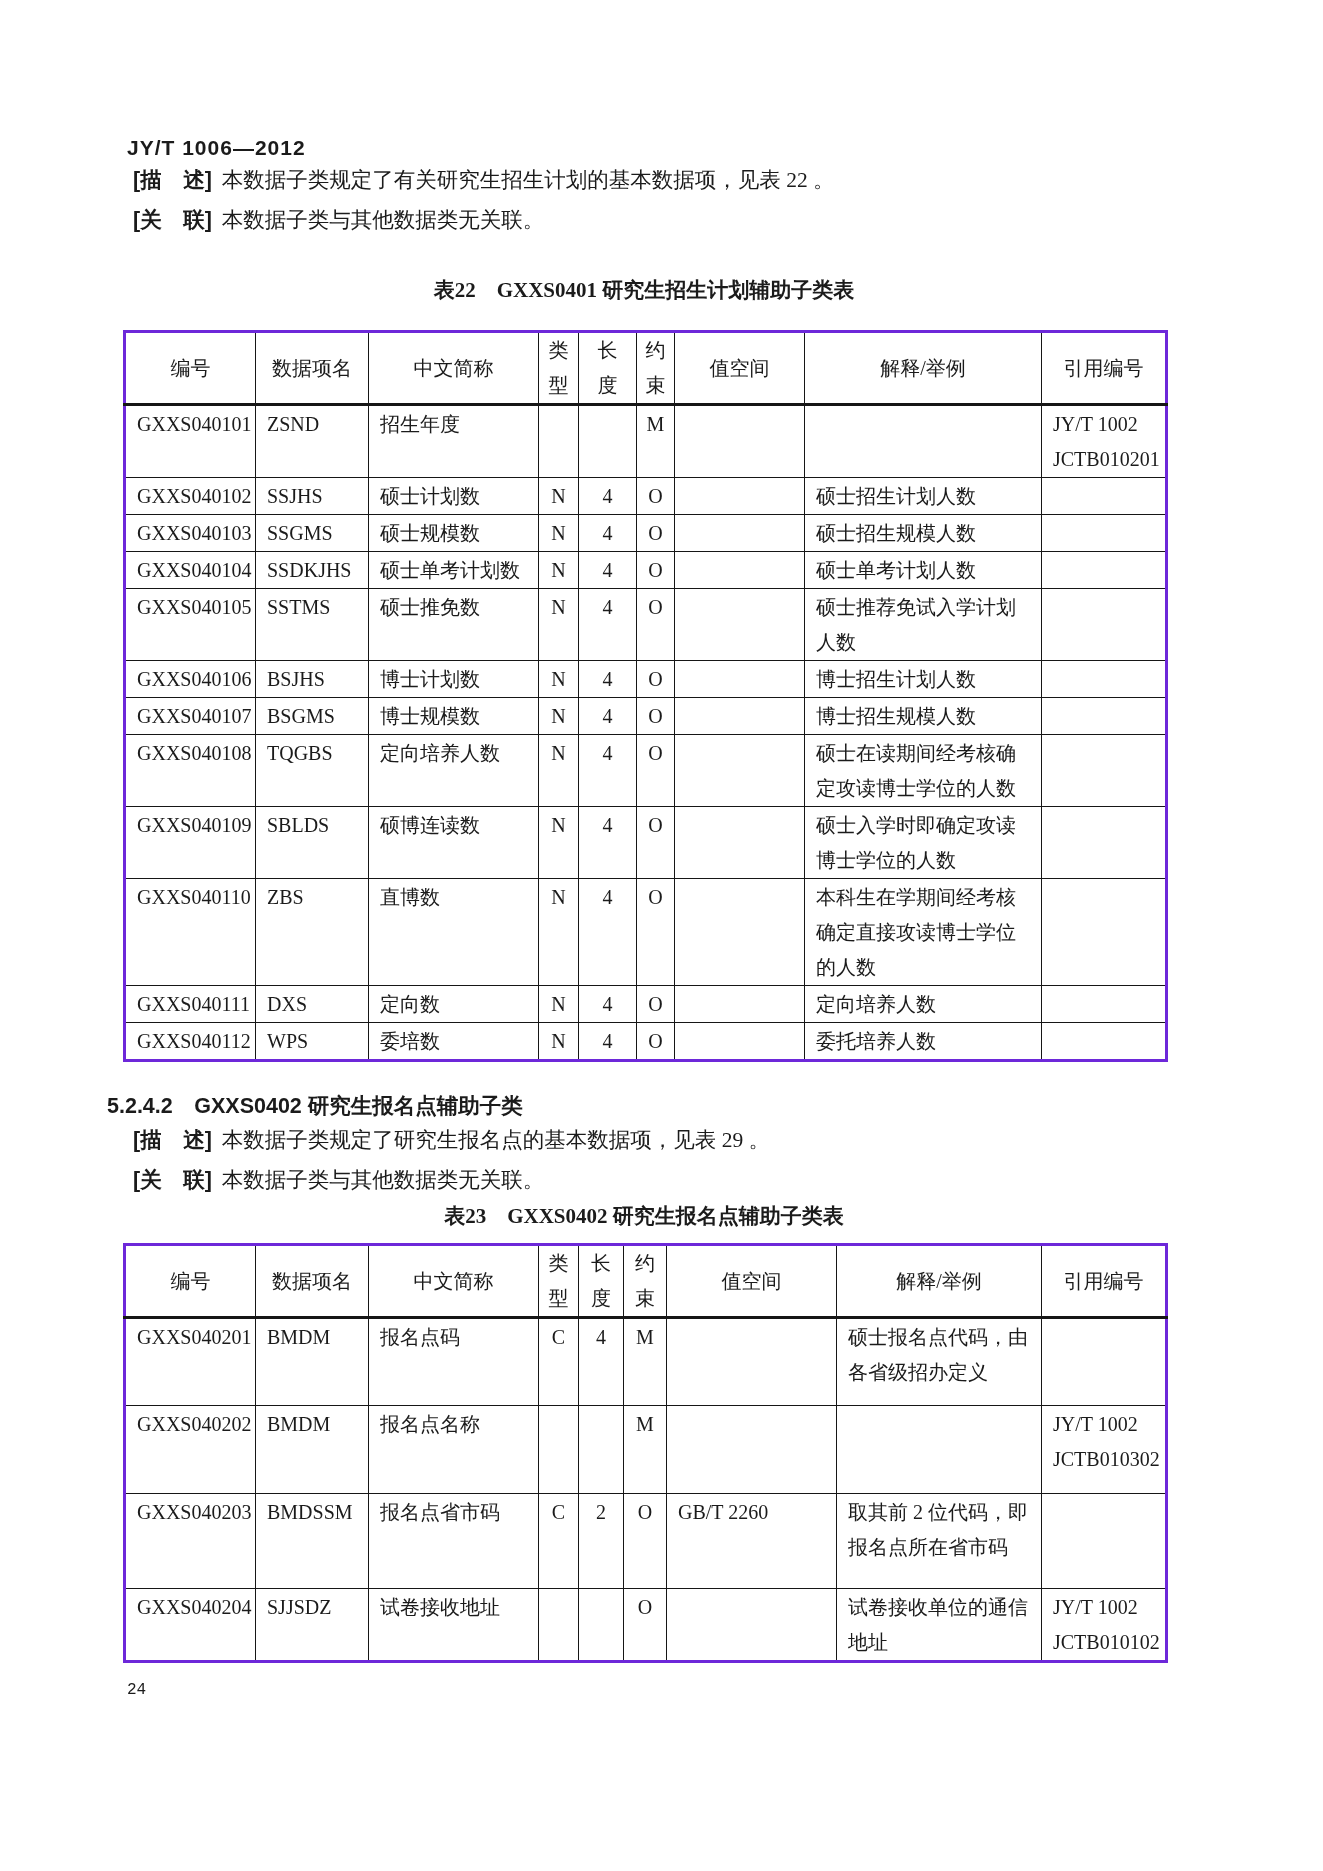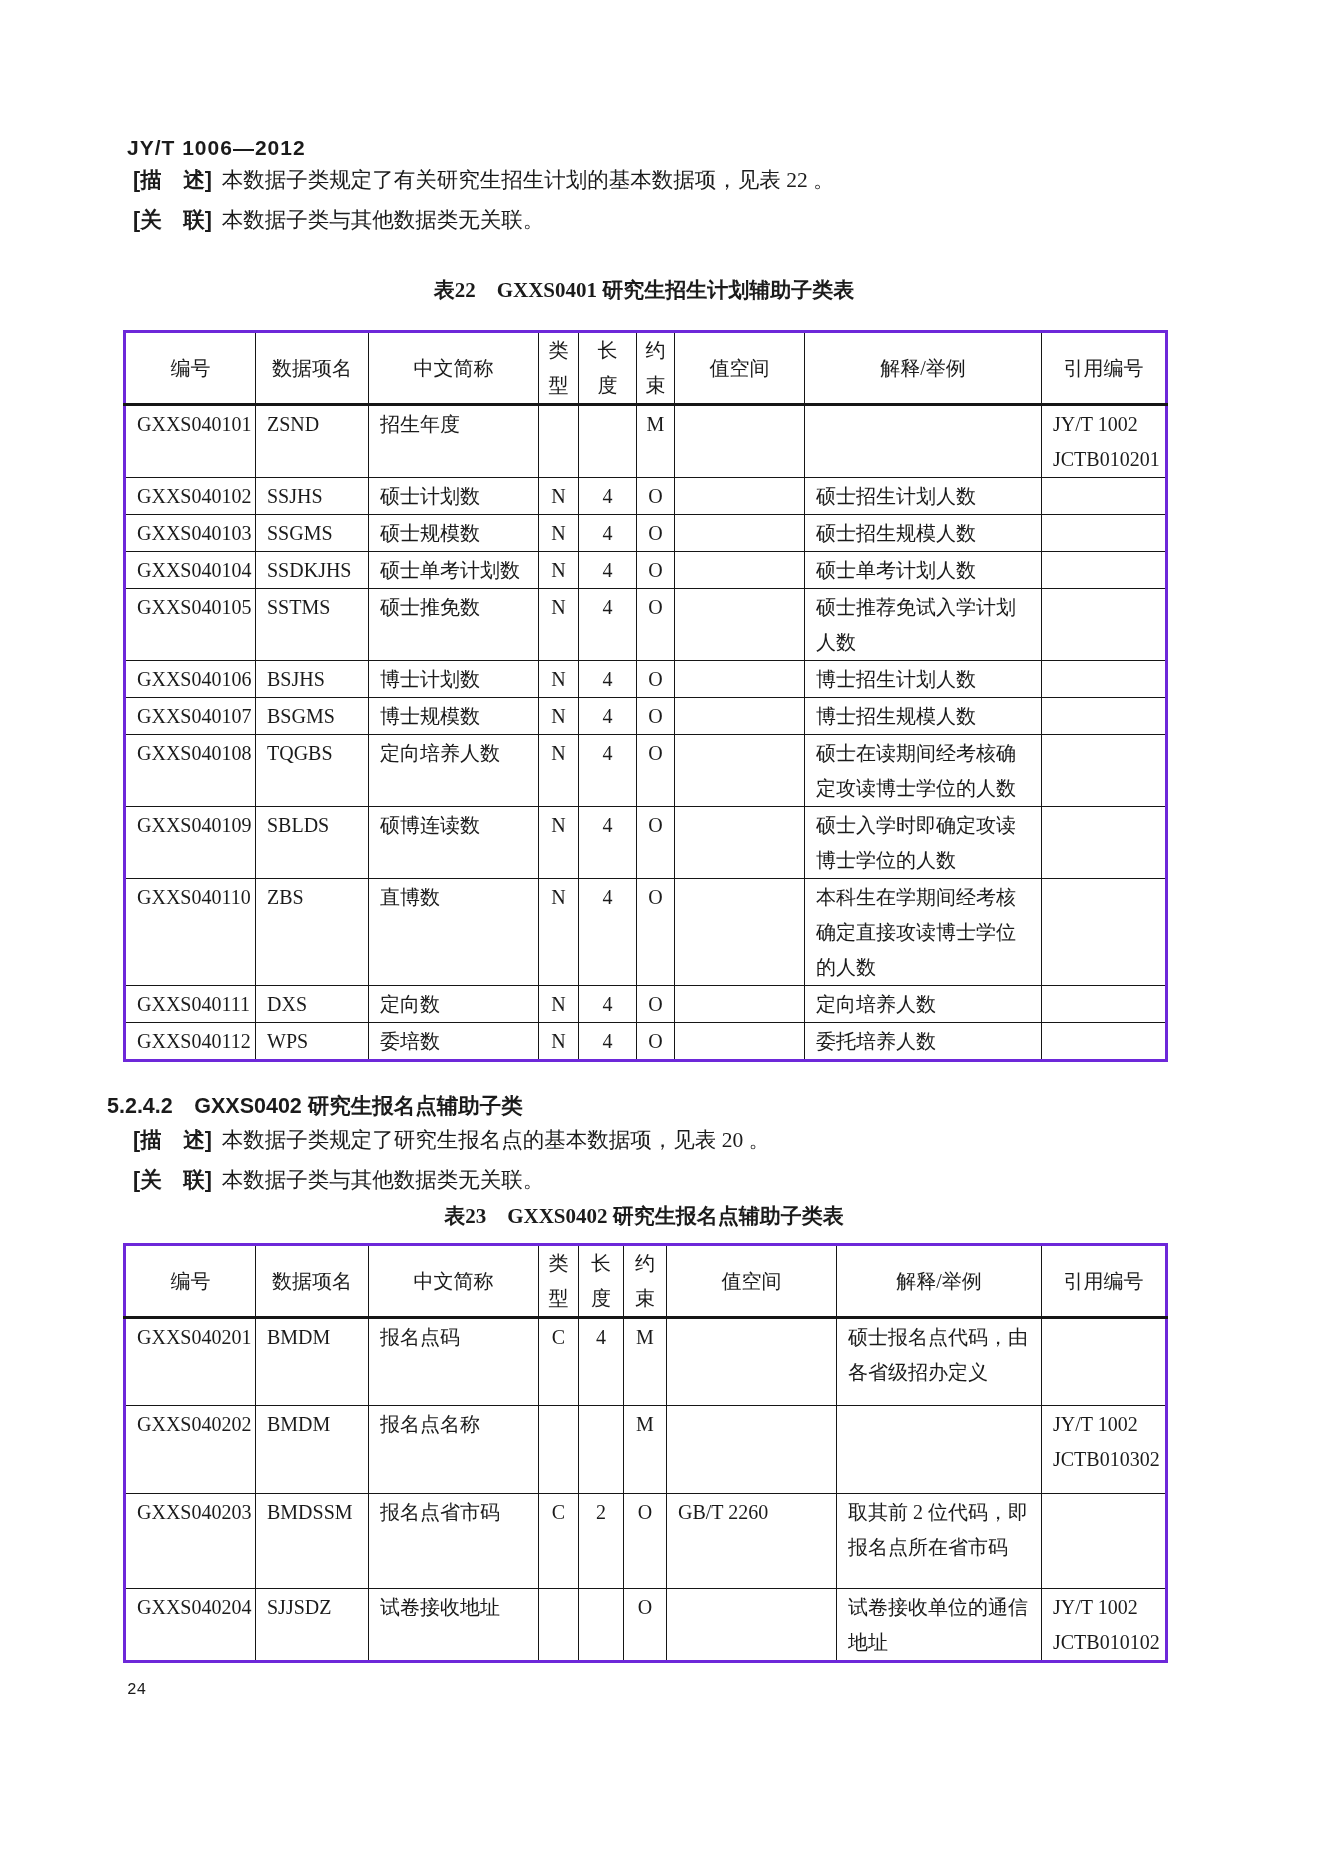--- a/index.html
+++ b/index.html
@@ -241,21 +241,21 @@
           <td></td>
           <td>委托培养人数</td>
           <td></td>
         </tr>
       </tbody>
   </table>
 
   <div class="sec-heading">5.2.4.2　GXXS0402 研究生报名点辅助子类</div>
 
   <div class="para-group">
-    <div class="para"><span class="plabel">[描　述]</span><span>本数据子类规定了研究生报名点的基本数据项，见表 20 。</span></div>
+    <div class="para"><span class="plabel">[描　述]</span><span>本数据子类规定了研究生报名点的基本数据项，见表 29 。</span></div>
     <div class="para"><span class="plabel">[关　联]</span><span>本数据子类与其他数据类无关联。</span></div>
   </div>
 
   <div class="table-title title-23">表23　GXXS0402 研究生报名点辅助子类表</div>
 
   <table class="tbl-23">
     <colgroup>
       <col style="width:131px">
         <col style="width:113px">
         <col style="width:170px">

